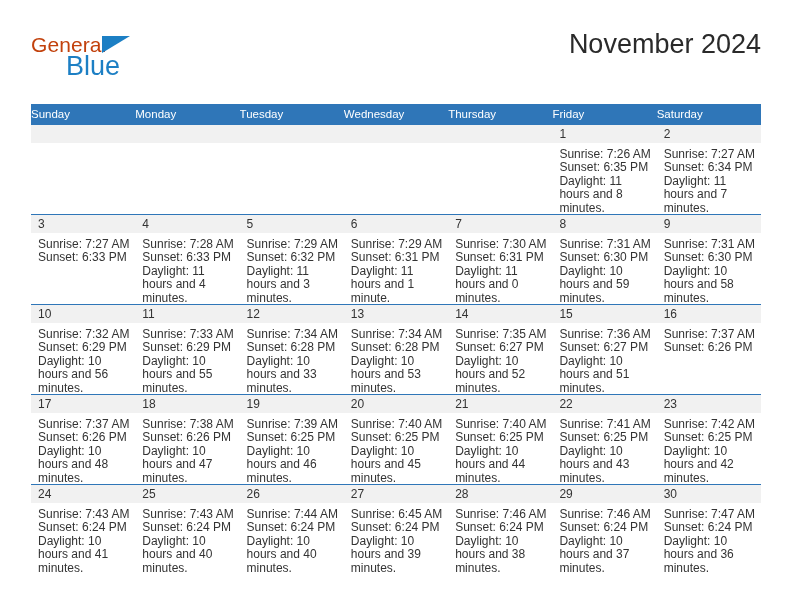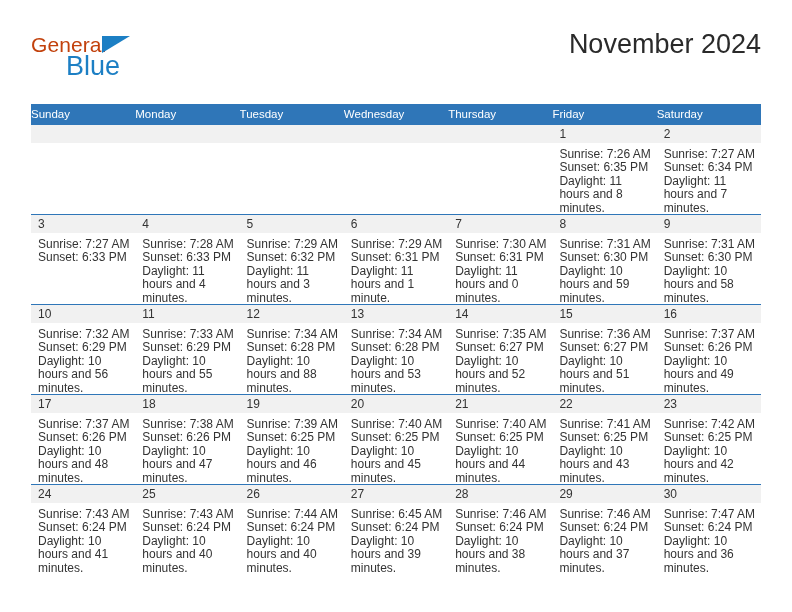--- a/index.html
+++ b/index.html
@@ -286,21 +286,21 @@
               <div>Sunrise: 7:33 AM</div>
               <div>Sunset: 6:29 PM</div>
               <div class="daylight">Daylight: 10 hours and 55 minutes.</div>
             </div>
           </div>
           <div class="day-cell">
             <div class="day-num">12</div>
             <div class="day-info">
               <div>Sunrise: 7:34 AM</div>
               <div>Sunset: 6:28 PM</div>
-              <div class="daylight">Daylight: 10 hours and 88 minutes.</div>
+              <div class="daylight">Daylight: 10 hours and 33 minutes.</div>
             </div>
           </div>
           <div class="day-cell">
             <div class="day-num">13</div>
             <div class="day-info">
               <div>Sunrise: 7:34 AM</div>
               <div>Sunset: 6:28 PM</div>
               <div class="daylight">Daylight: 10 hours and 53 minutes.</div>
             </div>
           </div>
@@ -318,21 +318,20 @@
               <div>Sunrise: 7:36 AM</div>
               <div>Sunset: 6:27 PM</div>
               <div class="daylight">Daylight: 10 hours and 51 minutes.</div>
             </div>
           </div>
           <div class="day-cell">
             <div class="day-num">16</div>
             <div class="day-info">
               <div>Sunrise: 7:37 AM</div>
               <div>Sunset: 6:26 PM</div>
-              <div class="daylight">Daylight: 10 hours and 49 minutes.</div>
             </div>
           </div>
         </div>
         <div class="week-row">
           <div class="day-cell">
             <div class="day-num">17</div>
             <div class="day-info">
               <div>Sunrise: 7:37 AM</div>
               <div>Sunset: 6:26 PM</div>
               <div class="daylight">Daylight: 10 hours and 48 minutes.</div>

